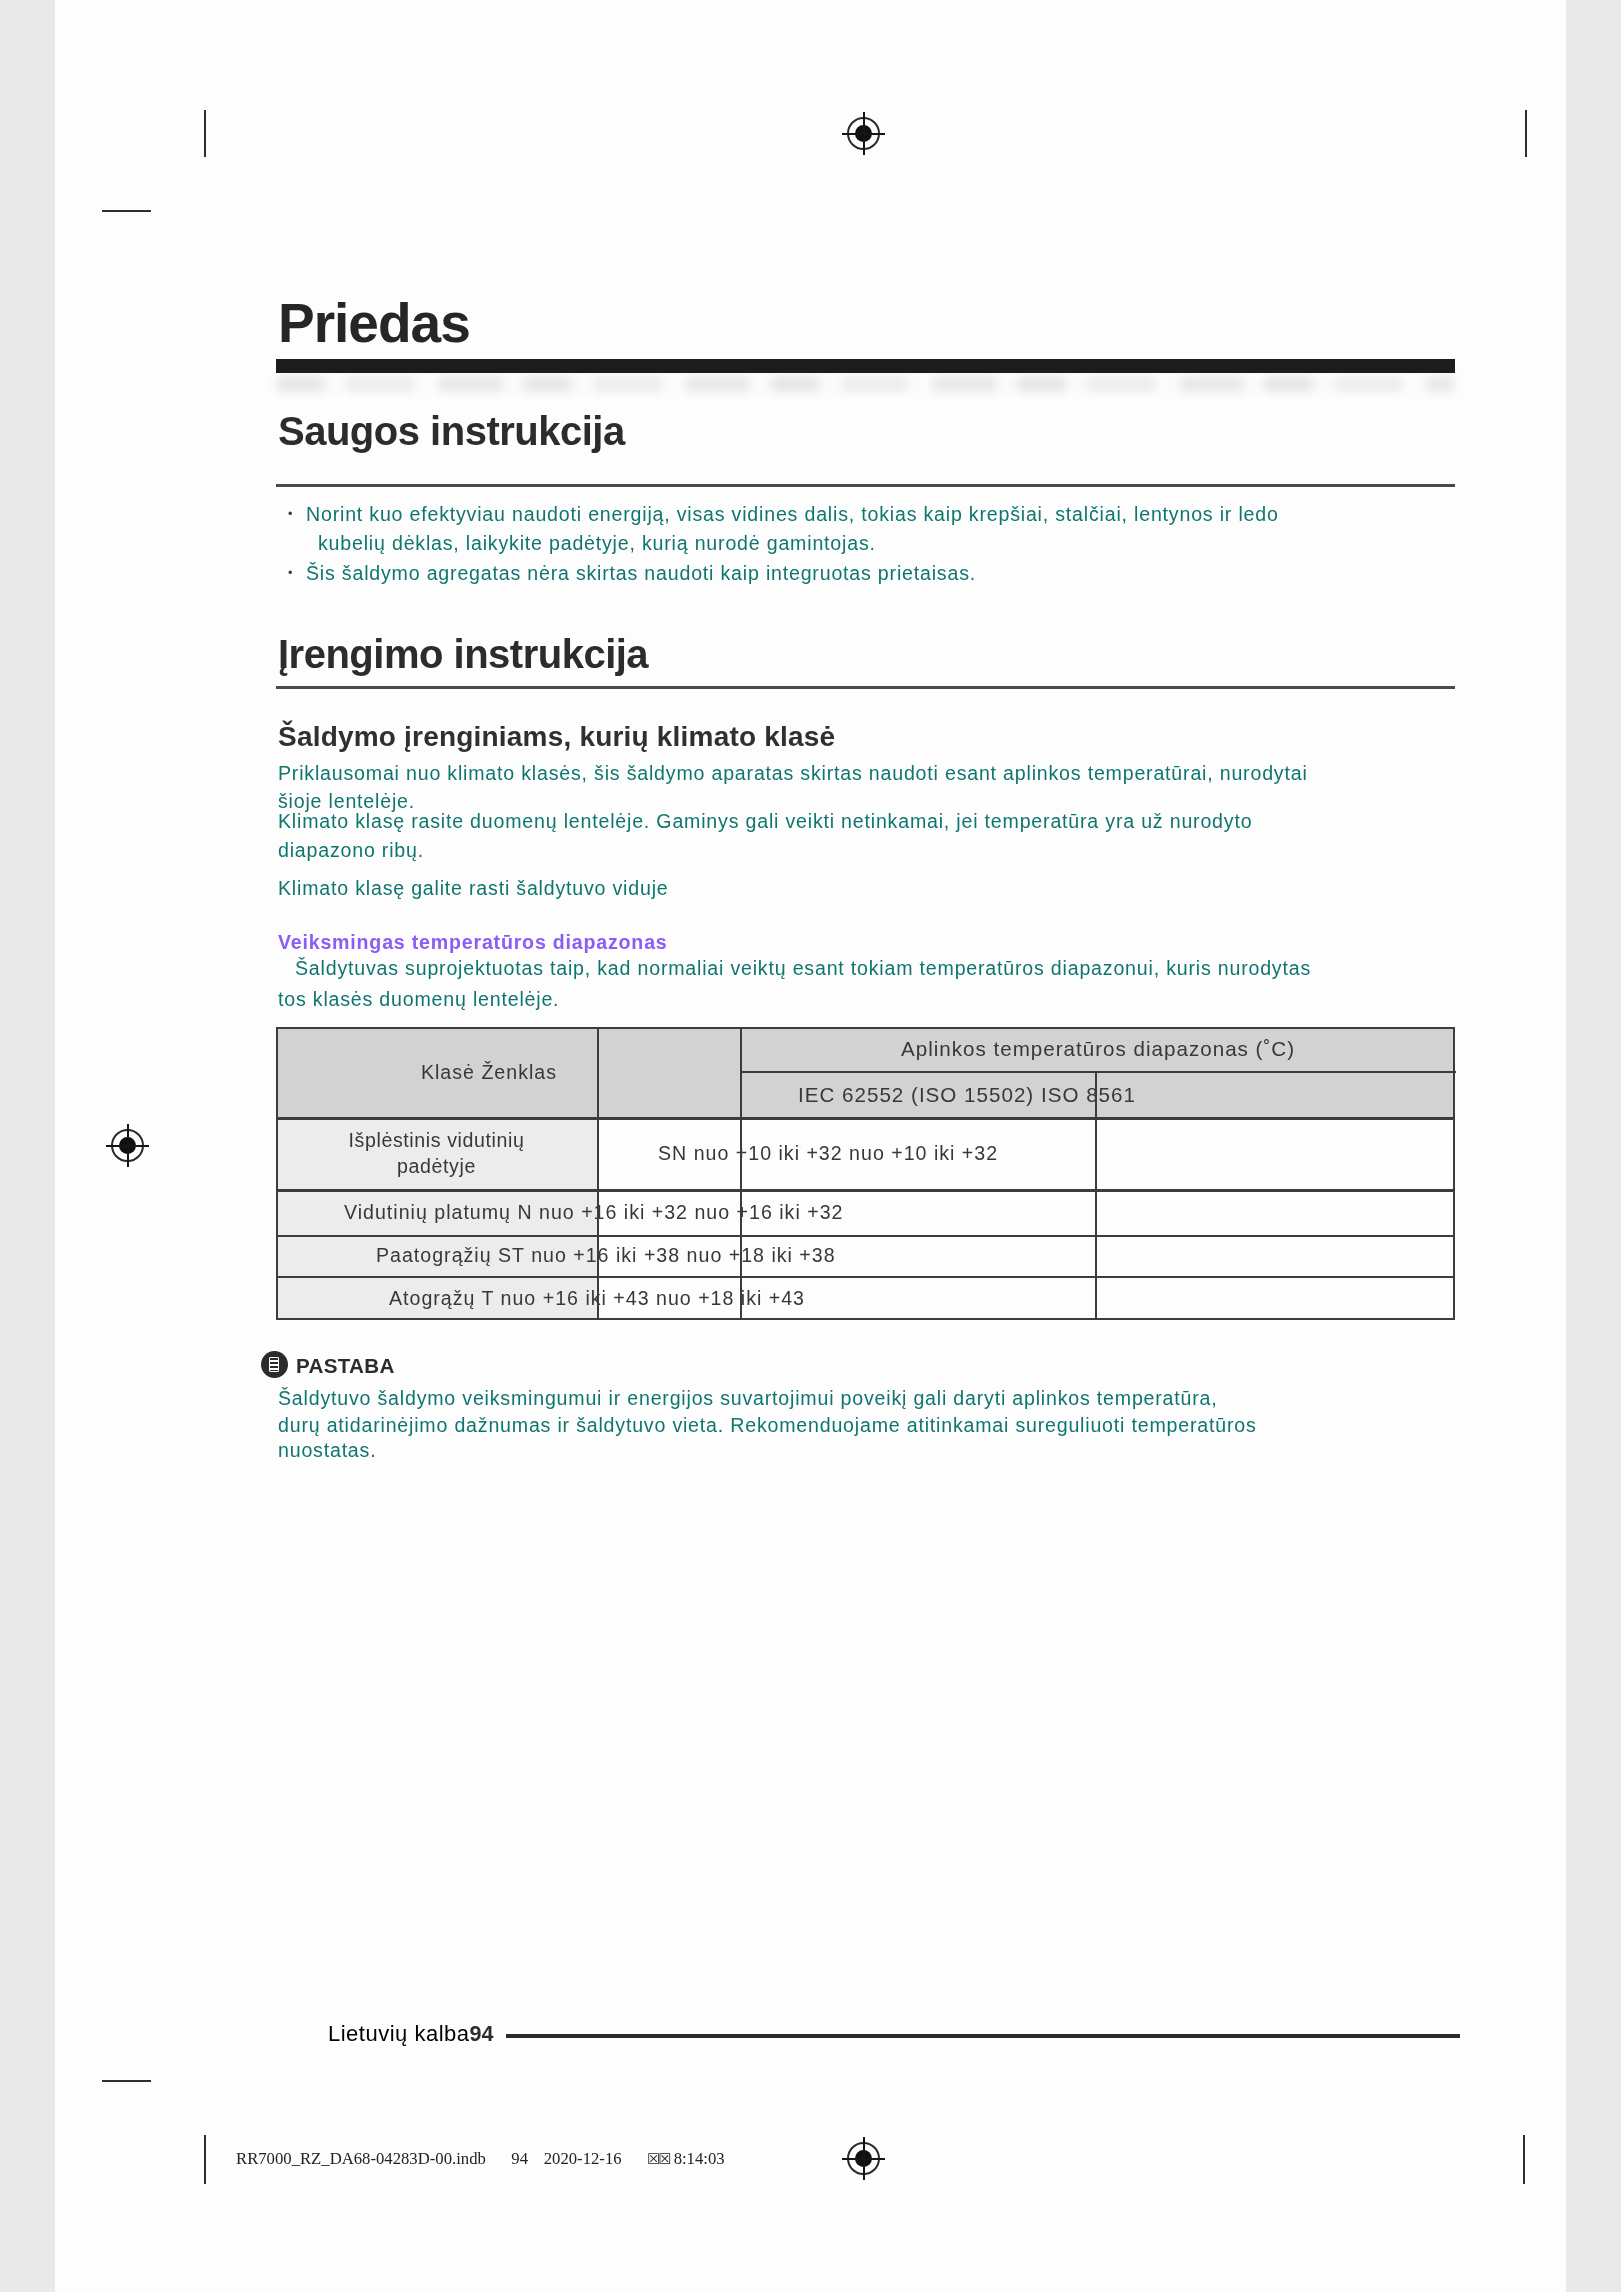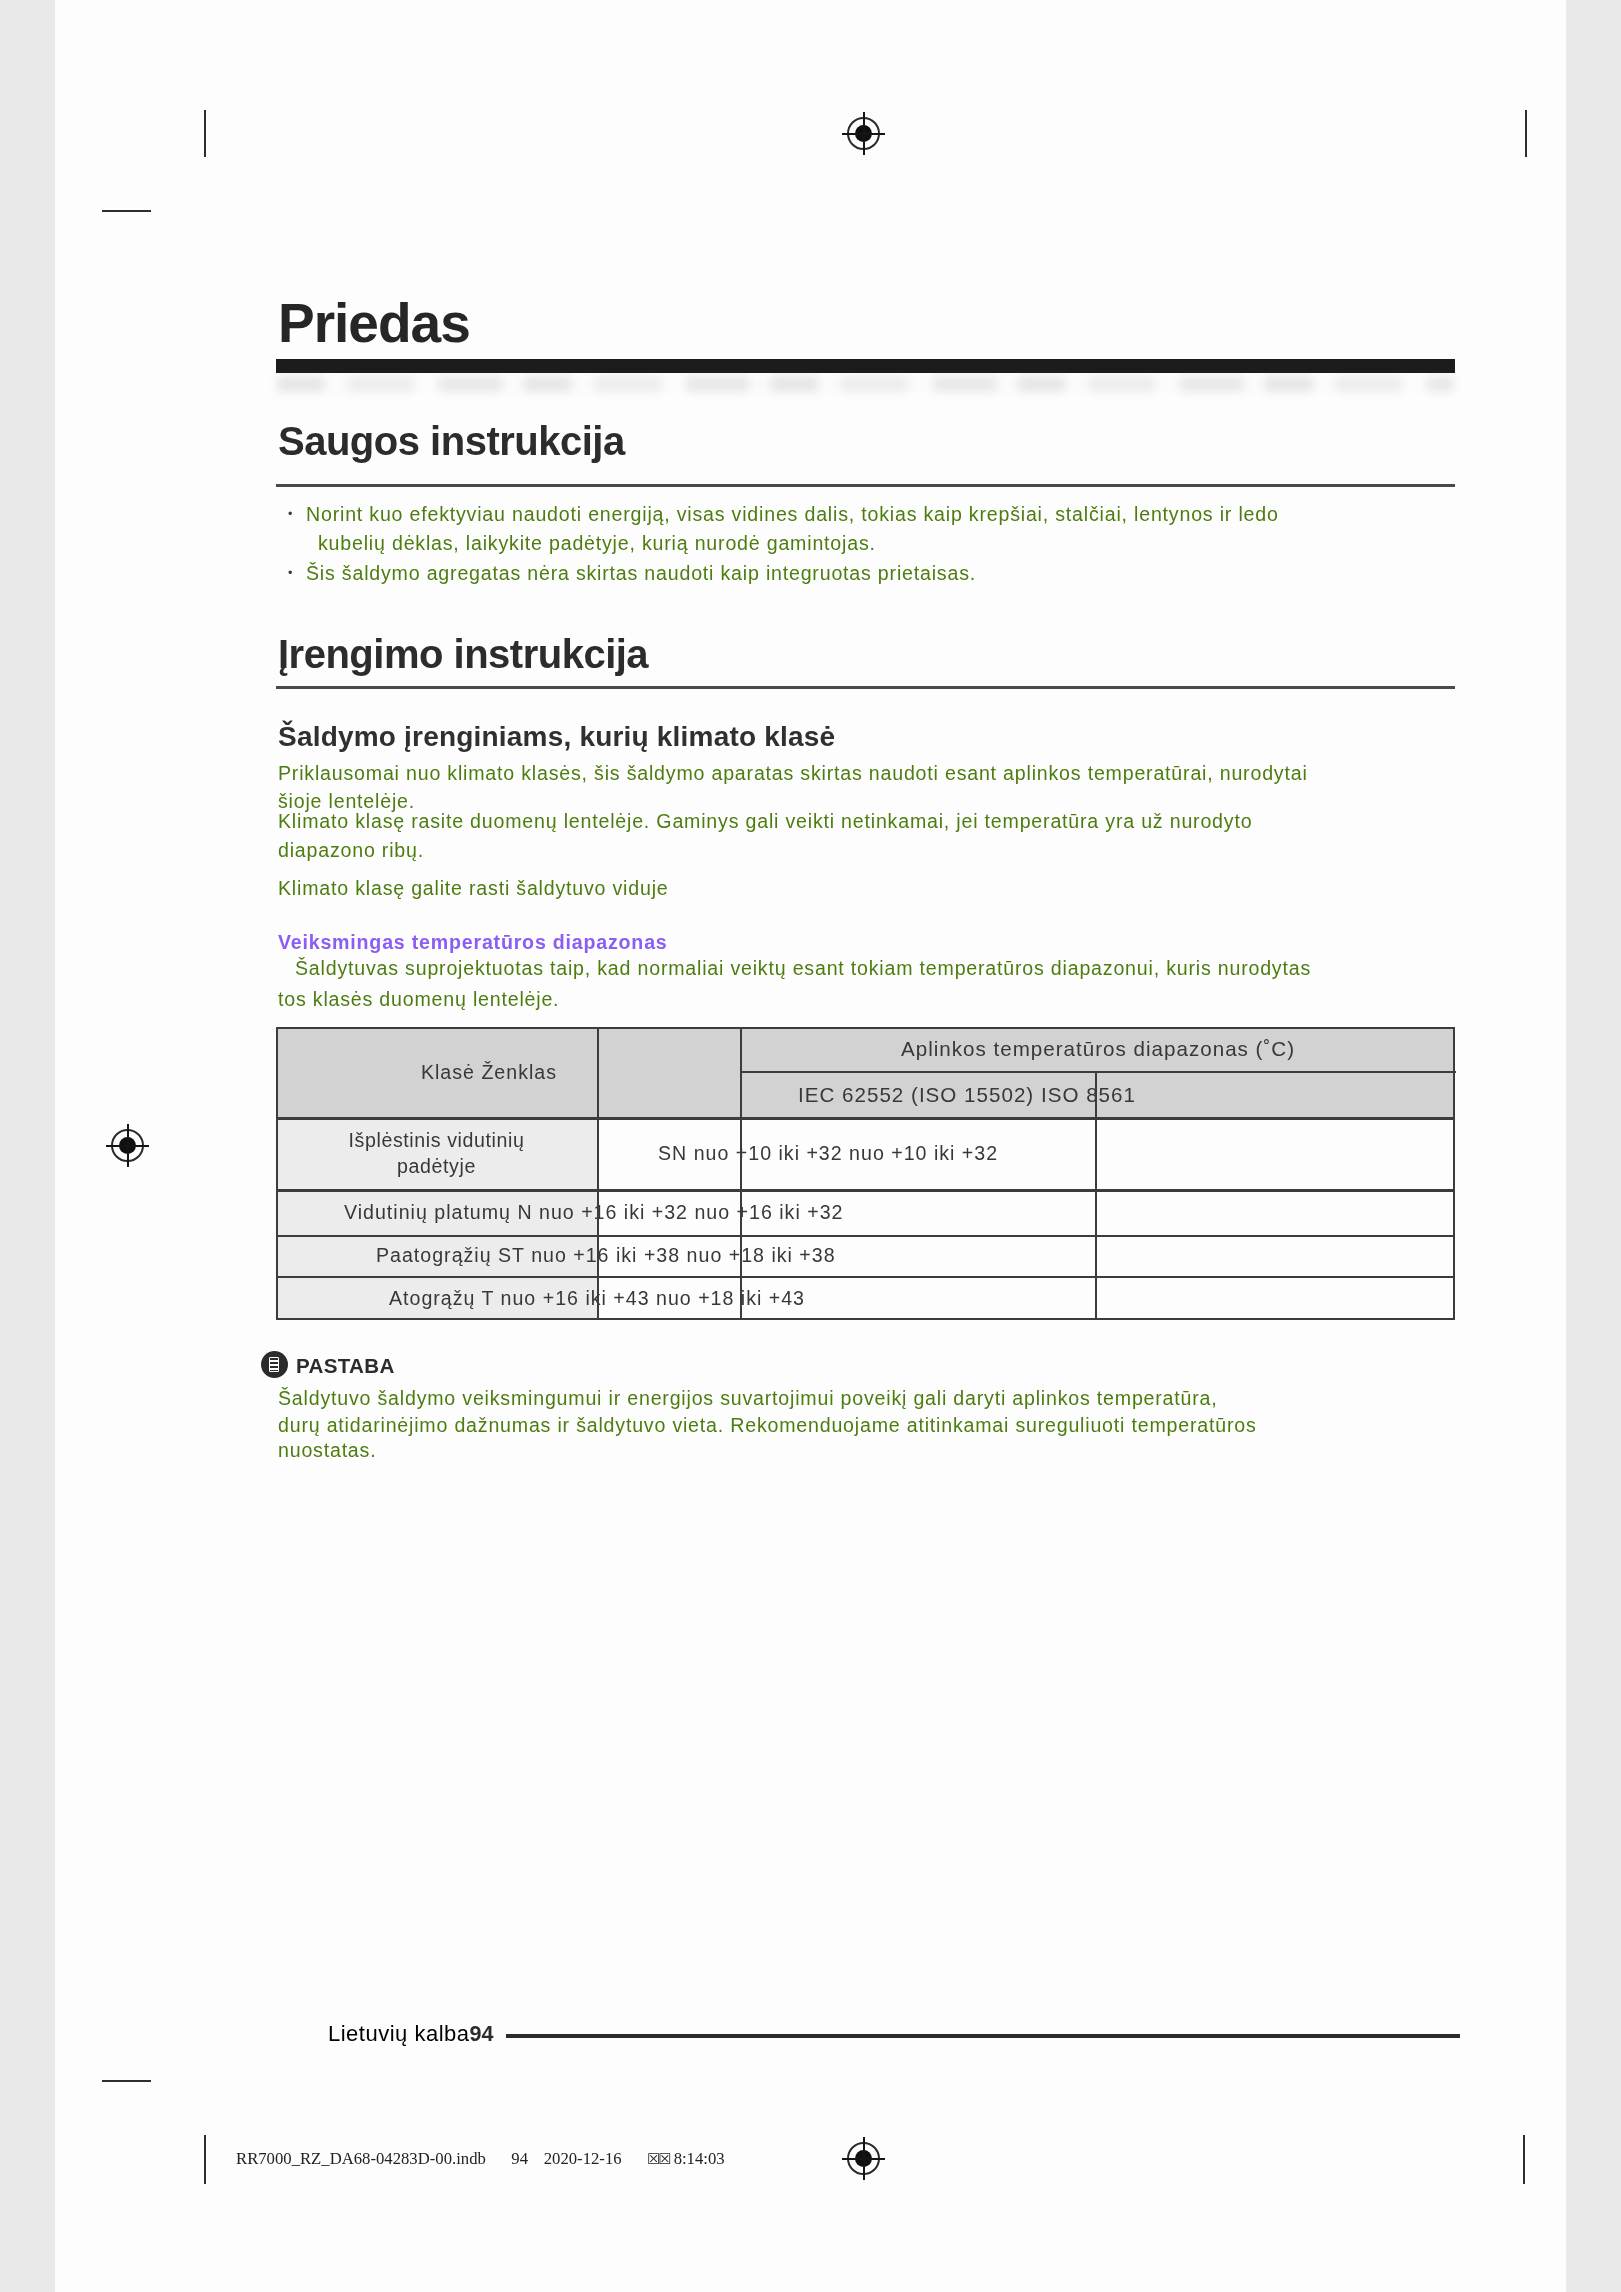--- a/index.html
+++ b/index.html
@@ -18,21 +18,21 @@
   .titlebar { height:13.7px; background:#1c1c1c; }
   .ghost {
     background:repeating-linear-gradient(90deg,
       rgba(60,60,60,0.22) 0 47px, rgba(60,60,60,0.03) 47px 71px,
       rgba(60,60,60,0.16) 71px 137px, rgba(60,60,60,0.02) 137px 162px,
       rgba(60,60,60,0.20) 162px 225px, rgba(60,60,60,0.03) 225px 247px);
     filter:blur(4.9px); opacity:0.55;
   }
 
   
-  .line { font-size:19.6px; line-height:25.5px; letter-spacing:0.8px; white-space:nowrap; color:#4d7c0f; }
+  .line { font-size:19.6px; line-height:25.5px; letter-spacing:0.8px; white-space:nowrap; color:#0f766e; }
   .bold-line { font-weight:bold; color:#8b5cf6; }
   .bullet-dot { font-size:12.7px; color:#3d3d3d; }
 
   
   #climate-table { left:221px; top:1027px; width:1179px; height:293px; }
   .tbg { position:absolute; z-index:0; }
   .ttext { position:absolute; z-index:1; font-size:19.6px; color:#383838; letter-spacing:1px; white-space:nowrap; }
   .tline { position:absolute; z-index:2; background:#3c3c3c; }
   .touter { position:absolute; z-index:2; left:0; top:0; right:0; bottom:0; border:2.5px solid #3c3c3c; box-sizing:border-box; }
 
@@ -99,21 +99,21 @@
   <div class="trim" style="left:1525px; top:210px; width:49px; height:2px;"></div>
   <div class="trim" style="left:47px; top:2080px; width:49px; height:2px;"></div>
   <div class="trim" style="left:1521px; top:2080px; width:52px; height:2px;"></div>
   <div class="trim" style="left:149px; top:2135px; width:2px; height:49px;"></div>
   <div class="trim" style="left:1468px; top:2135px; width:2px; height:49px;"></div>
 
   <div class="abs doc-title" style="left:223px; top:294px;">Priedas</div>
   <div class="abs titlebar" style="left:221px; top:359px; width:1179px;"></div>
   <div class="abs ghost" style="left:222px; top:376px; width:1177px; height:15.7px;"></div>
 
-  <div class="abs h2" style="left:223px; top:418px;text-align:center;">Saugos instrukcija</div>
+  <div class="abs h2" style="left:223px; top:408px;text-align:center;">Saugos instrukcija</div>
   <div class="abs rule" style="left:221px; top:484px; width:1179px;"></div>
 
   <div class="abs bullet-dot" style="left:233px; top:507px;">•</div>
   <div class="abs line" style="left:251px; top:502px;">Norint kuo efektyviau naudoti energiją, visas vidines dalis, tokias kaip krepšiai, stalčiai, lentynos ir ledo</div>
   <div class="abs line" style="left:263px; top:531px;">kubelių dėklas, laikykite padėtyje, kurią nurodė gamintojas.</div>
   <div class="abs bullet-dot" style="left:233px; top:566px;">•</div>
   <div class="abs h2" style="left:223px; top:631px;">Įrengimo instrukcija</div>
 
   <div class="abs line" style="left:251px; top:561px;">Šis šaldymo agregatas nėra skirtas naudoti kaip integruotas prietaisas.</div>
   <div class="abs rule" style="left:221px; top:686px; width:1179px;"></div>

